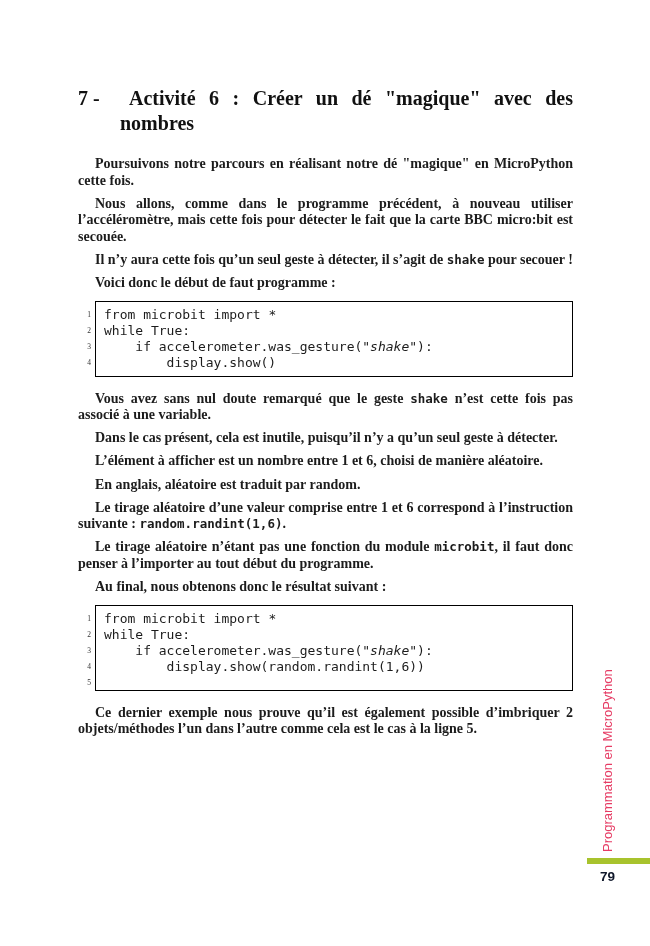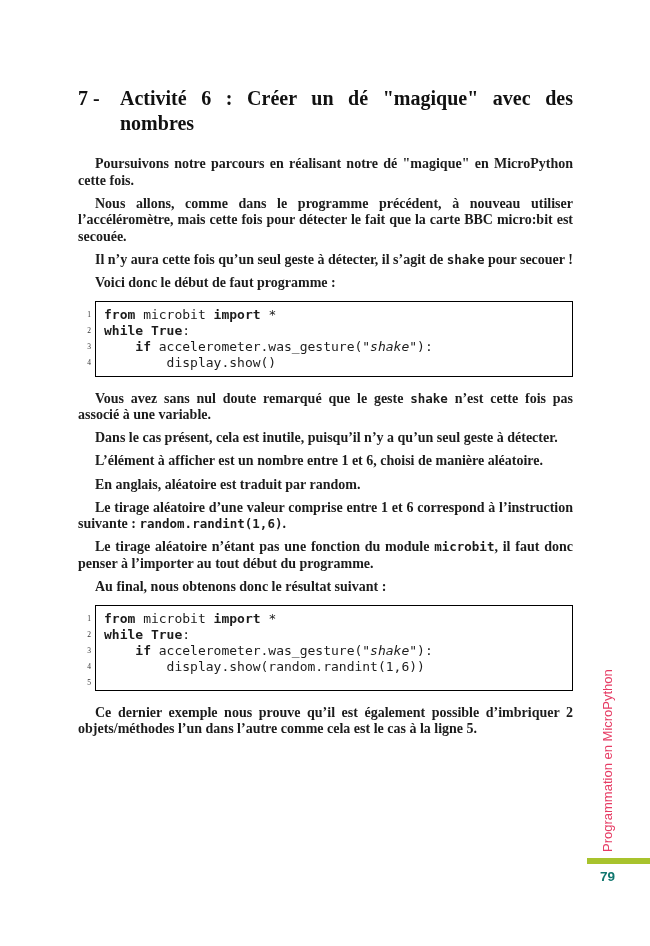--- a/index.html
+++ b/index.html
@@ -21,21 +21,21 @@
   .heading {
     display: flex;
     font-weight: bold;
     font-size: 20px;
     line-height: 25px;
     margin-bottom: 20px;
     color: #111;
   }
   .h-num { width: 42px; flex: 0 0 42px; }
   .h-body { flex: 1; }
-  .h-line1 { text-align: justify; text-align-last: justify; }
+  .h-line1 { text-align: justify; text-align-last: justify; margin-left: 9px; }
   .para {
     margin: 0 0 6.5px 0;
     font-size: 14px;
     line-height: 16.6px;
     text-align: justify;
     text-indent: 17px;
     font-weight: bold;
   }
   .para .ic {
     font-family: "DejaVu Sans Mono", monospace;
@@ -65,21 +65,21 @@
     padding: 5px 8px;
     box-sizing: border-box;
     font-family: "DejaVu Sans Mono", monospace;
     font-size: 13px;
   }
   .codeline {
     height: 16px;
     line-height: 16px;
     white-space: pre;
   }
-  .kw { font-weight: bold; }
+  .kw { font-weight: normal; }
   .str { font-style: italic; }
   .sidebar-label {
     position: absolute;
     left: 600px;
     top: 852px;
     transform: rotate(-90deg);
     transform-origin: 0 0;
     font-family: "Liberation Sans", sans-serif;
     font-size: 13px;
     line-height: 16px;
@@ -152,14 +152,14 @@
           <div class="codeline"><span class="kw">while True</span><span class="t">:</span></div>
           <div class="codeline"><span class="t">    </span><span class="kw">if</span><span class="t"> accelerometer.was_gesture(</span><span class="str">"shake"</span><span class="t">):</span></div>
           <div class="codeline"><span class="t">        display.show(random.randint(1,6))</span></div>
         </div>
       </div>
       <p class="para"><span class="t">Ce dernier exemple nous prouve qu’il est également possible d’imbriquer 2 objets/méthodes l’un dans l’autre comme cela est le cas à la ligne 5.</span></p>
     </div>
 
   <div class="sidebar-label" style="color: rgb(230, 60, 100);">Programmation en MicroPython</div>
   <div class="footer-bar" style="background: rgb(168, 195, 45);"></div>
-  <div class="page-number" style="color: #0f766e;">79</div>
+  <div class="page-number" style="color: #0f172a;">79</div>
 </div>
 
 </body></html>

